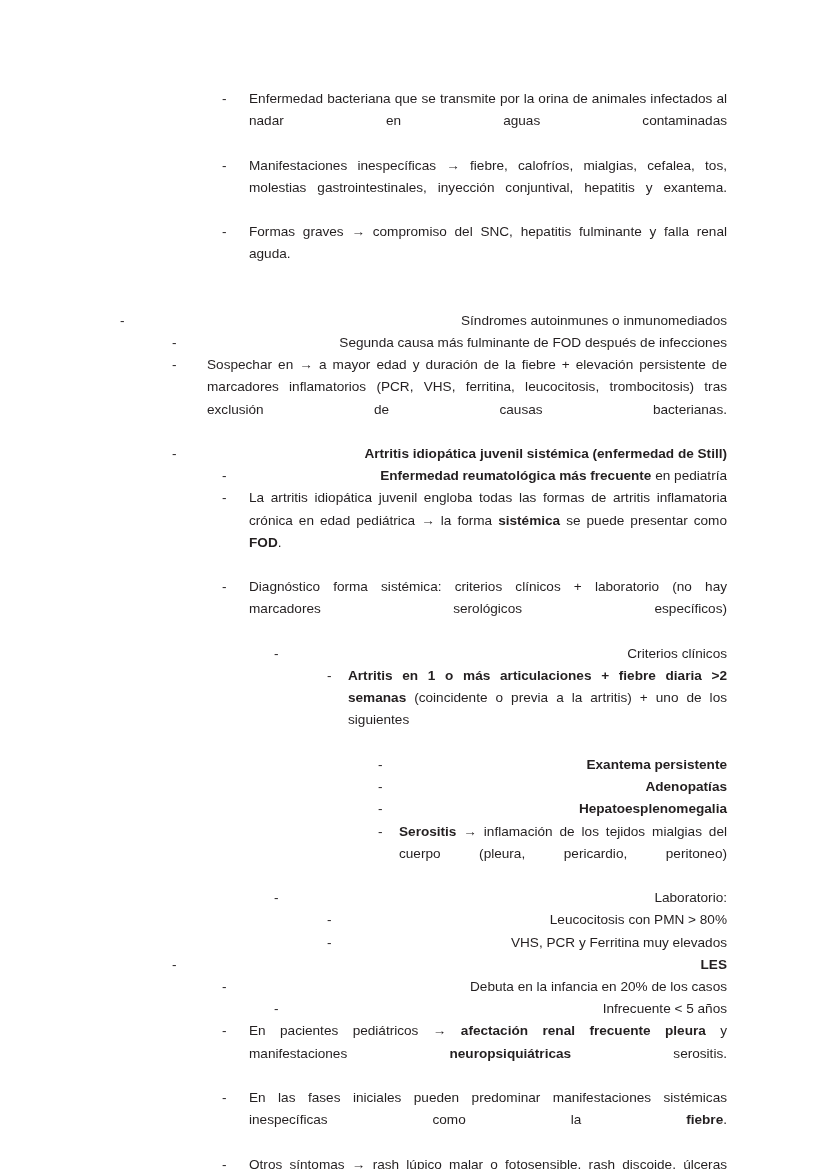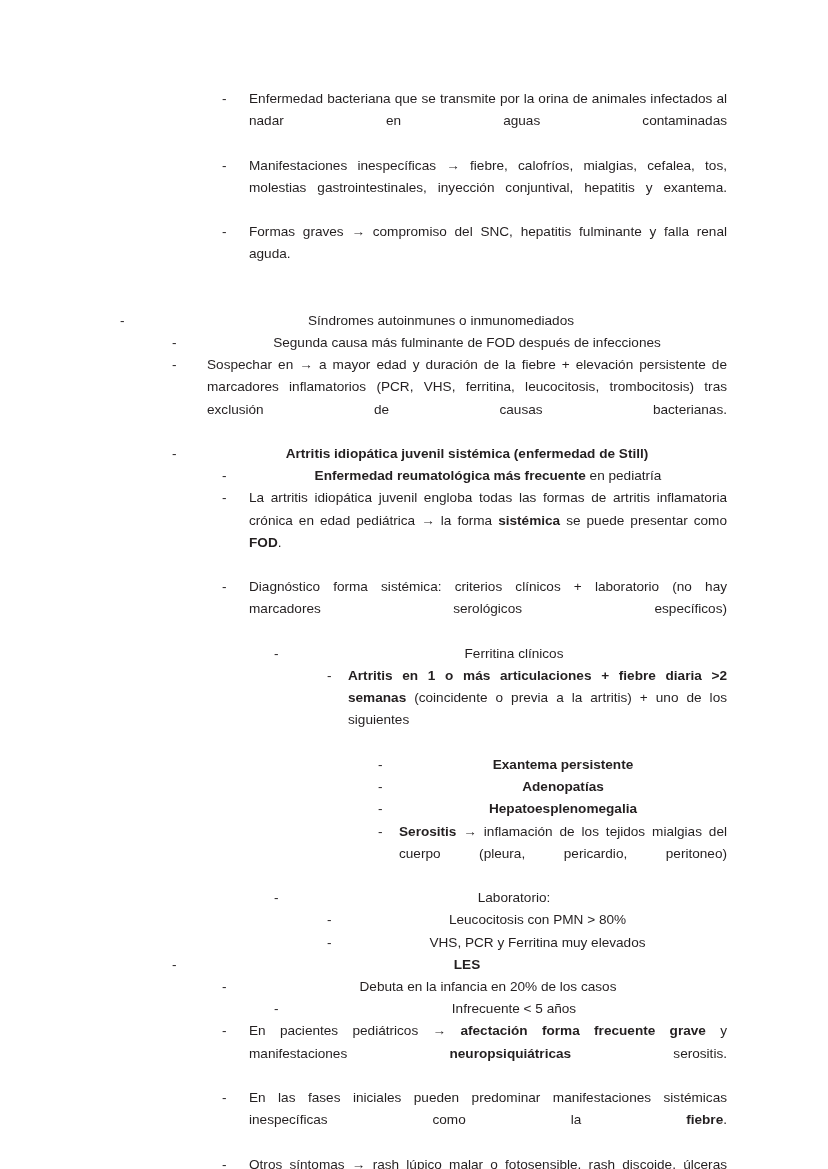--- a/index.html
+++ b/index.html
@@ -54,21 +54,21 @@
     text-align: justify;
     text-justify: inter-word;
   }
   
   .li > .txt::after {
     content: "";
     display: inline-block;
     width: 100%;
   }
   .nojust > .txt {
-    text-align: center;
+    text-align: right;
   }
   .nojust > .txt::after { content: none; }
 
   b, .b { font-weight: bold; }
 
   
   .lv1 { margin-left: 155px; margin-right: 101px; }
   .lv1 > .marker { left: -35px; }
 
   .lv2 { margin-left: 207px; margin-right: 101px; }
@@ -128,21 +128,21 @@
       <div class="li lv3">
         <span class="marker">-</span>
         <span class="txt"><span>La artritis idiopática juvenil engloba todas las formas de artritis inflamatoria crónica en edad pediátrica → la forma </span><b>sistémica</b><span> se puede presentar como </span><b>FOD</b><span>.</span></span>
       </div>
       <div class="li lv3">
         <span class="marker">-</span>
         <span class="txt"><span>Diagnóstico forma sistémica: criterios clínicos + laboratorio (no hay marcadores serológicos específicos)</span></span>
       </div>
       <div class="li lv4 nojust">
         <span class="marker">-</span>
-        <span class="txt"><span>Ferritina clínicos</span></span>
+        <span class="txt"><span>Criterios clínicos</span></span>
       </div>
       <div class="li lv5">
         <span class="marker">-</span>
         <span class="txt"><b>Artritis en 1 o más articulaciones + fiebre diaria &gt;2 semanas</b><span> (coincidente o previa a la artritis) + uno de los siguientes</span></span>
       </div>
       <div class="li lv6 nojust">
         <span class="marker">-</span>
         <span class="txt"><b>Exantema persistente</b></span>
       </div>
       <div class="li lv6 nojust">
@@ -176,21 +176,21 @@
       <div class="li lv3 nojust">
         <span class="marker">-</span>
         <span class="txt"><span>Debuta en la infancia en 20% de los casos</span></span>
       </div>
       <div class="li lv4 nojust">
         <span class="marker">-</span>
         <span class="txt"><span>Infrecuente &lt; 5 años</span></span>
       </div>
       <div class="li lv3">
         <span class="marker">-</span>
-        <span class="txt"><span>En pacientes pediátricos → </span><b>afectación forma frecuente grave</b><span> y manifestaciones </span><b>neuropsiquiátricas</b><span> serositis.</span></span>
+        <span class="txt"><span>En pacientes pediátricos → </span><b>afectación renal frecuente pleura</b><span> y manifestaciones </span><b>neuropsiquiátricas</b><span> serositis.</span></span>
       </div>
       <div class="li lv3">
         <span class="marker">-</span>
         <span class="txt"><span>En las fases iniciales pueden predominar manifestaciones sistémicas inespecíficas como la </span><b>fiebre</b><span>.</span></span>
       </div>
       <div class="li lv3">
         <span class="marker">-</span>
         <span class="txt"><span>Otros síntomas → rash lúpico malar o fotosensible, rash discoide, úlceras orales/nasales, alopecia no cicatricial, artritis o artralgias, serositis, anemia hemolítica, leuco-linfopenia, trombopenia.</span></span>
       </div>
     </div>

